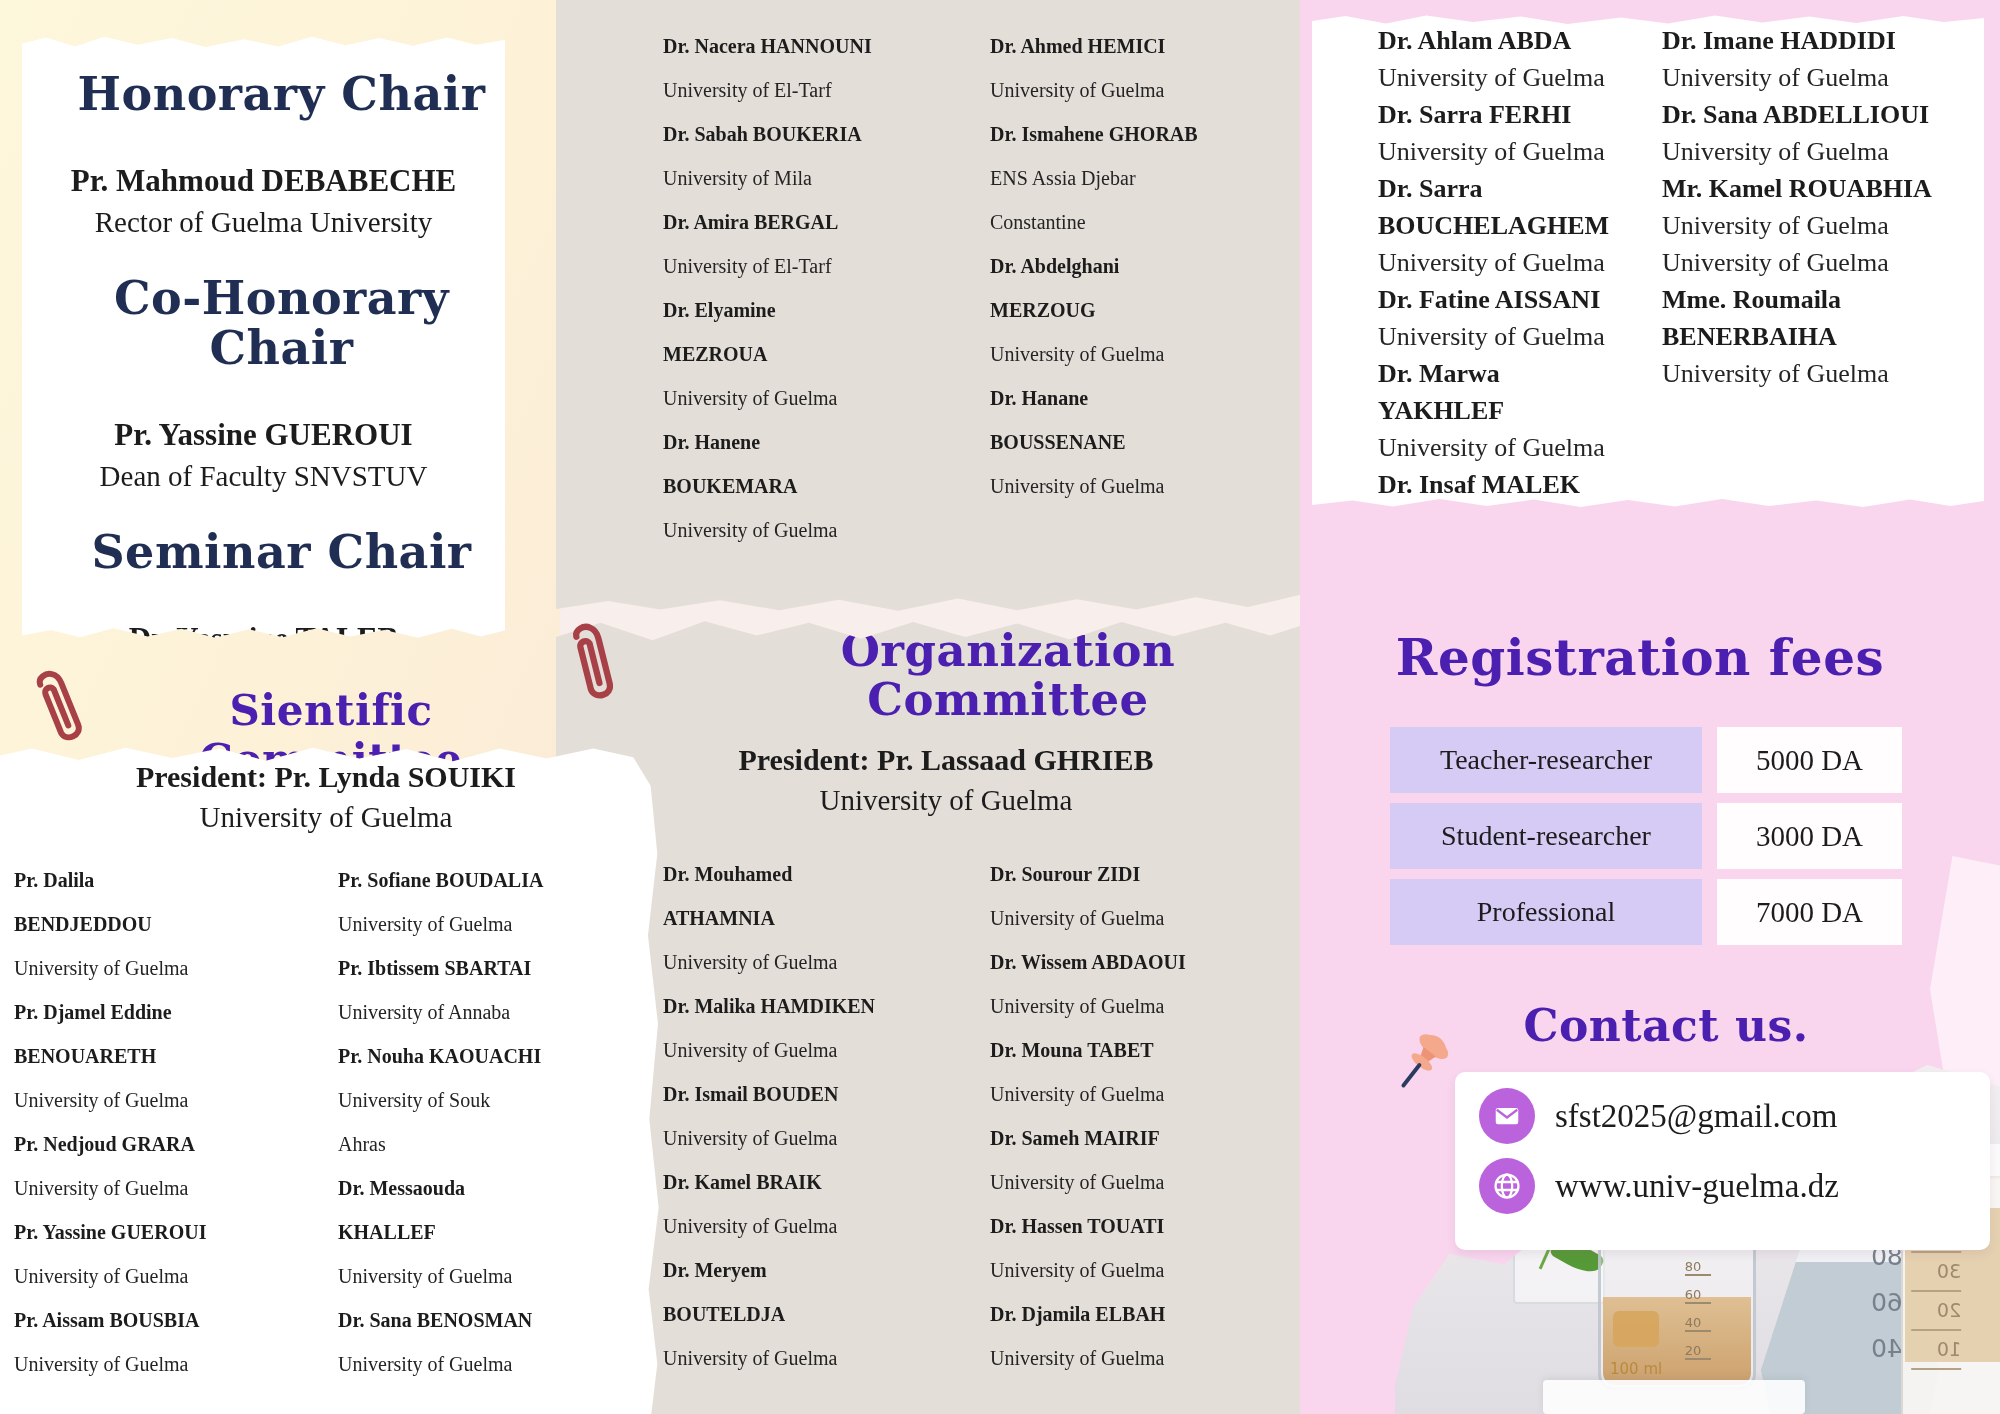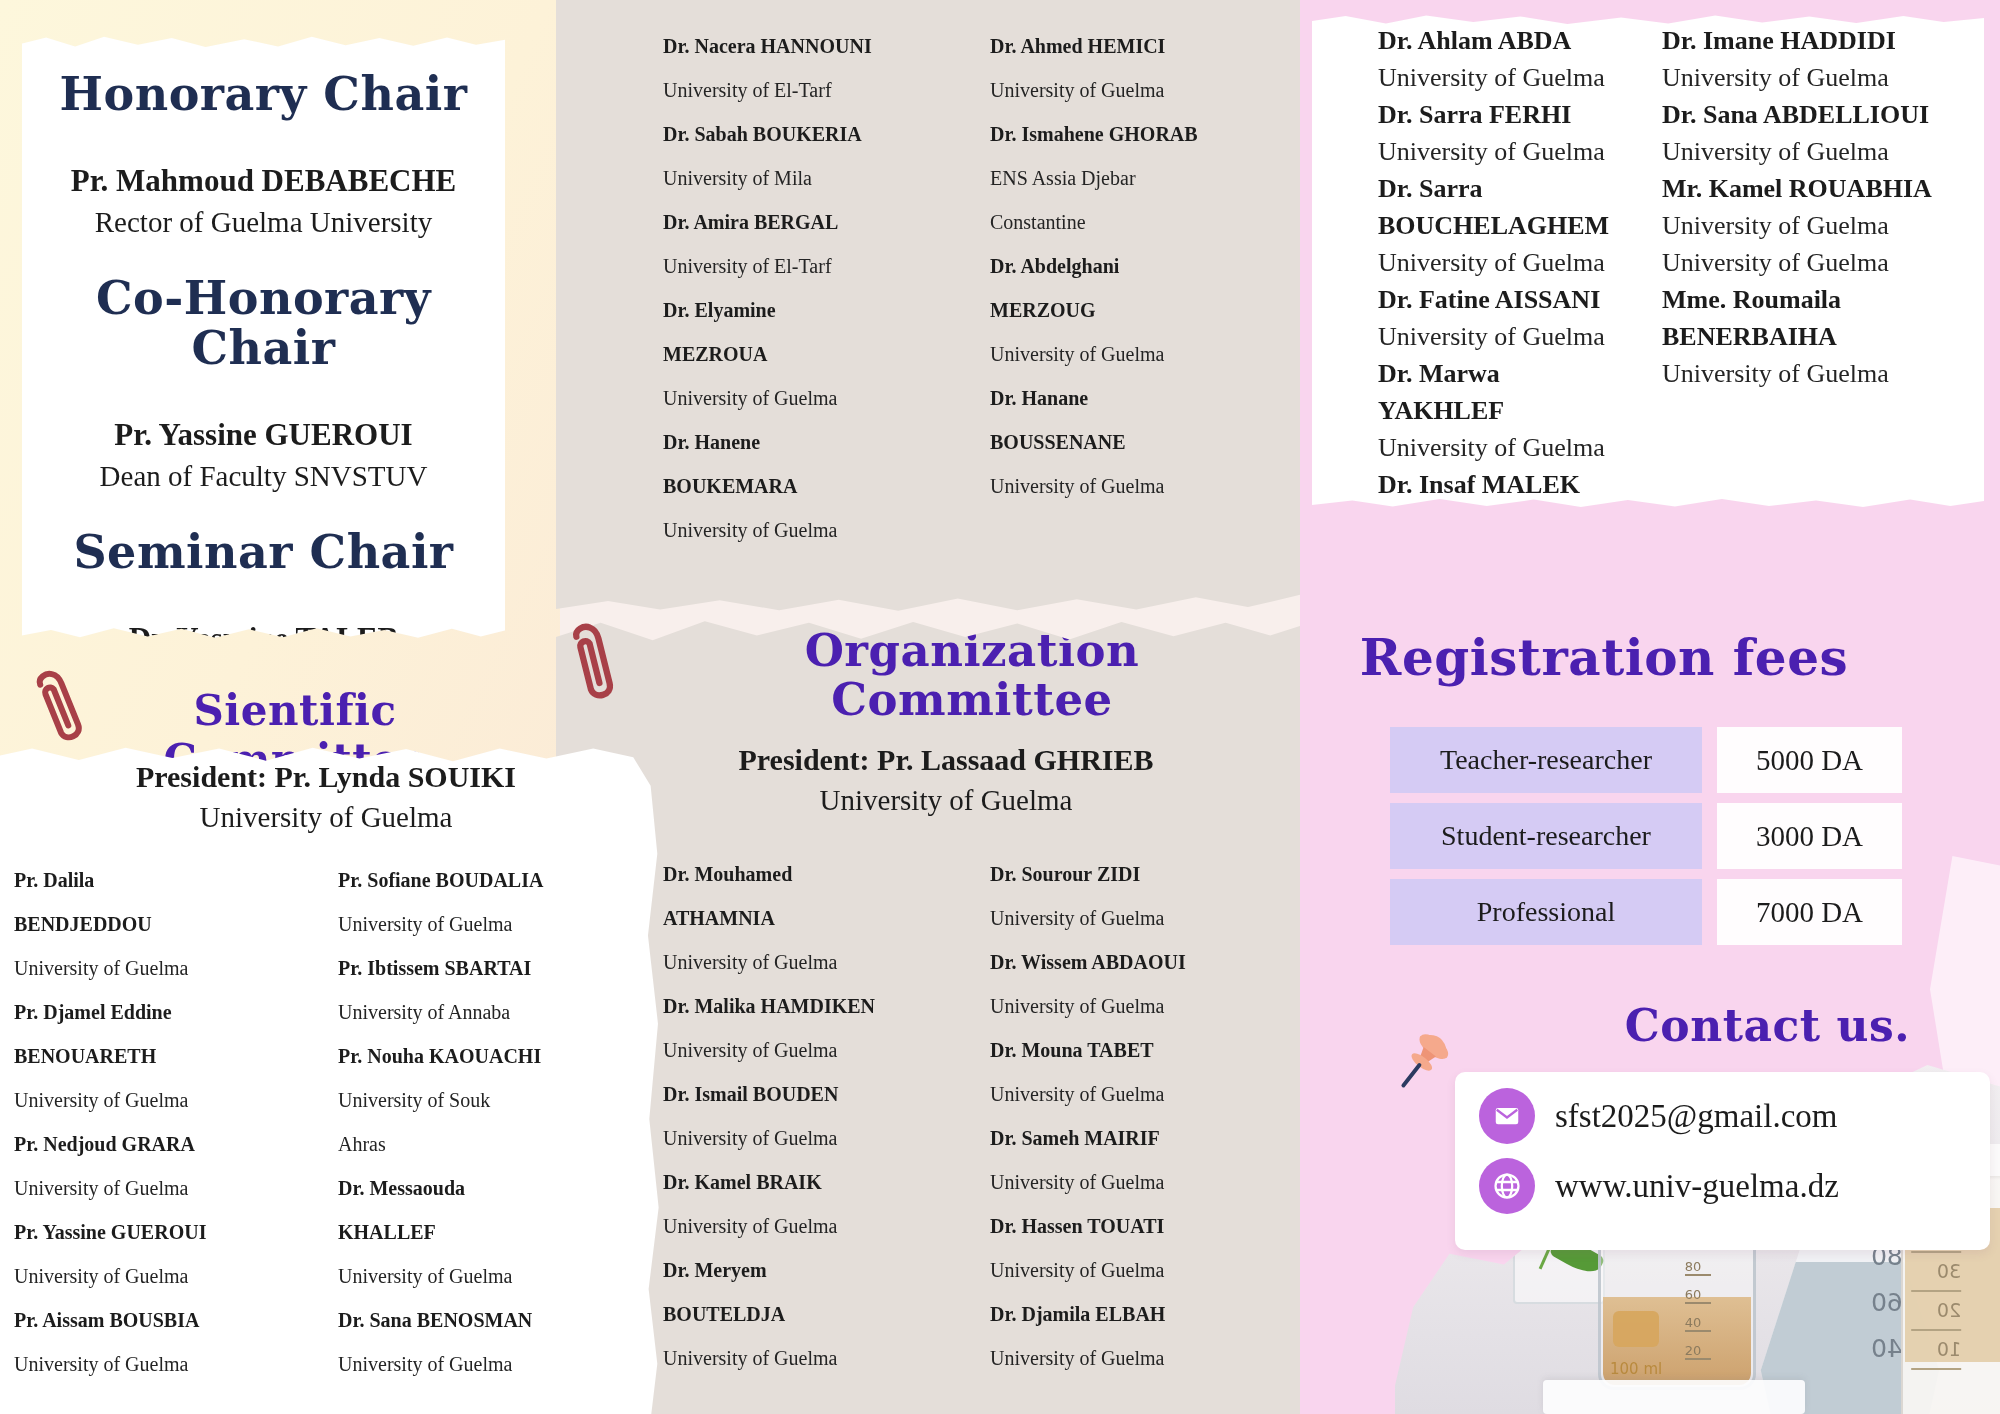--- a/index.html
+++ b/index.html
@@ -24,21 +24,21 @@
   .torn-tr{clip-path:polygon(0 1.8%,6% .5%,13% 2.2%,20% .4%,27% 1.9%,34% .5%,41% 2.3%,48% .4%,55% 2%,62% .6%,69% 2.4%,76% .5%,83% 2%,90% .5%,96% 1.8%,98.6% 6%,99.6% 16%,98.2% 28%,99.7% 41%,98.4% 55%,99.8% 68%,98.3% 80%,99.6% 91%,98.5% 100%,0 100%);}
   .shadow{filter:drop-shadow(0 4px 7px rgba(120,80,80,.12));}
 
   .panel-chairs{left:22px;top:35px;width:483px;height:604px;background:#ffffff;text-align:center;}
   .panel-sci{left:-8px;top:745px;width:668px;height:680px;background:#ffffff;}
   .panel-taupe1{left:556px;top:0;width:744px;height:612px;background:#e4ded9;}
   .panel-taupe2{left:556px;top:618px;width:744px;height:796px;background:#e4ded9;}
   .panel-rightnames{left:1312px;top:14px;width:672px;height:494px;background:#ffffff;}
 
   
-  .display{font-family:"DejaVu Serif",serif;font-weight:bold;letter-spacing:.5px;}
+  .display{font-family:"DejaVu Serif",serif;font-weight:bold;letter-spacing:.5px;margin-left:36px;}
   .navy{color:#1f2e52;}
   .purple{color:#4b20b0;}
   .chair-title{font-size:46px;line-height:50px;margin-top:34px;}
   .chair-name{font-size:31px;line-height:36px;font-weight:bold;margin-top:44px;}
   .chair-sub{font-size:29px;line-height:34px;margin-top:6px;}
   .chair-sub:empty{display:none;}
   .sci-title{left:60px;top:686px;width:470px;text-align:center;font-size:42px;}
   .pres{font-size:30px;line-height:36px;font-weight:bold;text-align:center;}
   .pres-aff{font-size:29px;line-height:34px;text-align:center;margin-top:5px;}
   .nm{font-weight:bold;white-space:pre-line;}
@@ -63,21 +63,21 @@
   .rB{left:350px;top:8px;width:312px;}
 
   
   .reg-title{left:1300px;top:628px;width:608px;text-align:center;font-size:50px;}
   .feetable{left:1390px;top:727px;width:512px;}
   .feerow{display:flex;margin-bottom:10px;}
   .feecat{width:312px;height:66px;background:#d5cbf4;display:flex;align-items:center;justify-content:center;font-size:28px;}
   .feeval{width:185px;height:66px;margin-left:15px;background:#fffdfe;display:flex;align-items:center;justify-content:center;font-size:29px;}
 
   
-  .contact-title{left:1350px;top:1000px;width:560px;text-align:right;font-size:44px;}
+  .contact-title{left:1350px;top:1000px;width:560px;text-align:center;font-size:44px;}
   .panel-contact{left:1455px;top:1072px;width:535px;height:178px;background:#ffffff;border-radius:10px;box-shadow:0 4px 10px rgba(140,90,120,.12);}
   .crow{display:flex;align-items:center;margin:16px 0 0 24px;}
   .crow + .crow{margin-top:14px;}
   .cicon{width:56px;height:56px;border-radius:50%;background:#bb63dd;display:flex;align-items:center;justify-content:center;flex:0 0 56px;}
   .ctext{margin-left:20px;font-size:33px;}
 
   .pin{left:1382px;top:1022px;width:78px;height:82px;}
 
   
   .photo{left:1395px;top:1058px;width:605px;height:356px;

